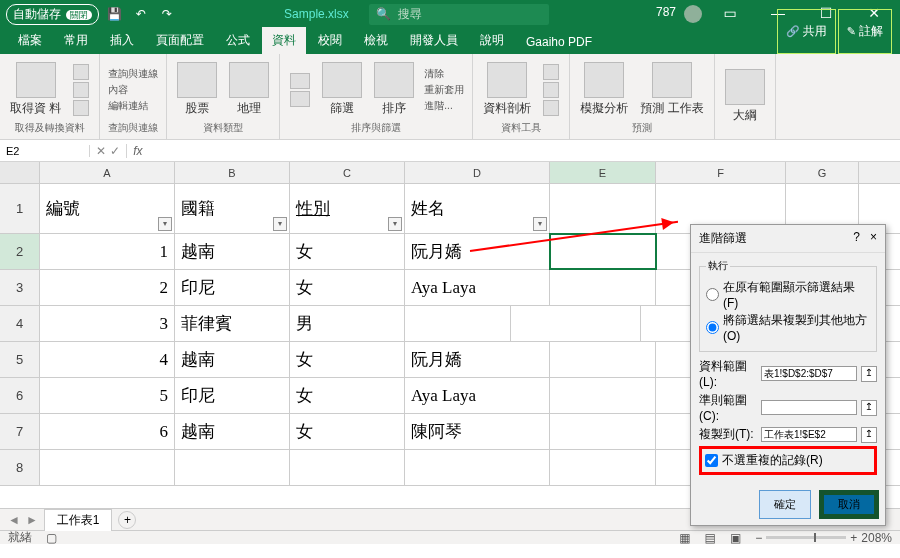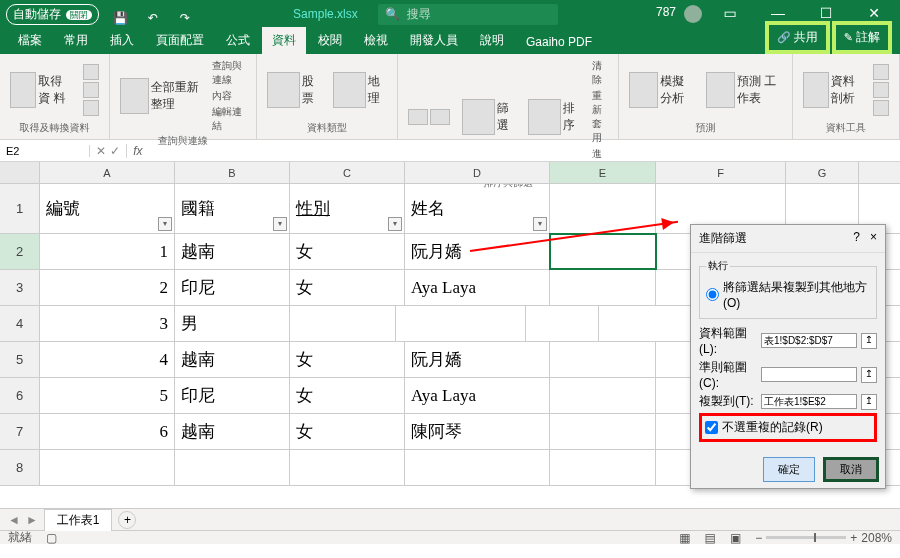--- a/index.html
+++ b/index.html
@@ -1,37 +1,37 @@
 <!DOCTYPE html>
 <html><head>
 <meta charset="utf-8">
 <style>
 *{margin:0;padding:0;box-sizing:border-box;font-family:"Microsoft JhengHei",Arial,sans-serif;font-size:12px}
 body{width:900px;height:558px;background:#fff;overflow:hidden;position:relative}
 .titlebar{height:28px;background:#0f7b43;display:flex;align-items:center;color:#fff;padding:0 6px}
-.titlebar .left{display:flex;align-items:flex-end;gap:12px}
+.titlebar .left{display:flex;align-items:center;gap:6px}
 .titlebar .autosave{border:1px solid #fff;border-radius:10px;padding:1px 6px;font-size:10px}
 .titlebar .off{background:#fff;color:#0f7b43;border-radius:8px;padding:0 4px;font-size:9px;margin-left:2px}
 .titlebar .icon{width:20px;text-align:center}
 .titlebar .center{flex:1;display:flex;justify-content:center;align-items:center;gap:20px}
 .titlebar .fname{color:#5eead4}
 .titlebar .search{background:#1d8a52;border-radius:2px;padding:2px 8px;width:180px;display:flex;align-items:center;gap:6px;color:#c0ddc9}
 .titlebar .right{display:flex;gap:8px}
 .titlebar .usericon{width:18px;height:18px;border-radius:50%;background:#8fb09a}
 .titlebar .wbtn{width:40px;text-align:center;font-size:14px}
 .ribbon-tabs{height:26px;background:#0f7b43;display:flex;align-items:flex-end;color:#fff;padding:0 8px;gap:2px}
 .ribbon-tabs .tab{padding:5px 10px;cursor:pointer}
 .ribbon-tabs .tab.active{background:#f3f2f1;color:#0f7b43}
 .ribbon-tabs .spacer{flex:1}
-.ribbon-tabs .share{padding:4px 8px;border:4px solid #bef264;font-size:11px}
+.ribbon-tabs .share{padding:13px 8px;border:1px solid #bef264;font-size:11px}
 .ribbon{height:86px;background:#f3f2f1;border-bottom:1px solid #d4d4d4;display:flex}
 .group{border-right:1px solid #d4d4d4;padding:4px 8px;display:flex;flex-direction:column;justify-content:space-between;align-items:center}
 .group .body{display:flex;gap:8px;align-items:center;flex:1}
 .group .label{font-size:10px;color:#666;text-align:center}
-.gbtn{display:flex;flex-direction:row;align-items:center;gap:2px;padding:2px;font-size:10px;color:#333}
+.gbtn{display:flex;flex-direction:column;align-items:center;gap:2px;padding:2px;font-size:10px;color:#333}
 .gicon{width:28px;height:28px;background:#e0e0e0;border:1px solid #bbb}
 .gicon.big{width:40px;height:36px}
 .smitem{font-size:10px;color:#555;padding:1px 0}
 .formulabar{height:22px;border-bottom:1px solid #d4d4d4;display:flex;align-items:center}
 .namebox{width:90px;border-right:1px solid #d4d4d4;padding:0 6px;font-size:11px}
 .fbbtns{display:flex;gap:4px;padding:0 6px;color:#888}
 .fxlabel{font-style:italic;color:#666;padding:0 6px;border-left:1px solid #d4d4d4}
 .grid{position:relative;height:346px;overflow:hidden}
 .colheads{display:flex;height:22px;background:#f0f0f0;border-bottom:1px solid #ccc;position:absolute;top:0;left:0;right:0}
 .corner{width:40px;border-right:1px solid #ccc;background:#e8e8e8}
@@ -53,21 +53,21 @@
 .dialog .body{padding:6px 8px}
 .dialog fieldset{border:1px solid #ccc;padding:4px 6px 6px;margin-bottom:6px}
 .dialog legend{font-size:10px;padding:0 2px}
 .dialog .rrow{display:flex;align-items:center;gap:4px;margin:2px 0}
 .dialog .frow{display:flex;align-items:center;gap:4px;margin:3px 0}
 .dialog .frow label{width:58px}
 .dialog .frow input[type=text]{flex:1;border:1px solid #999;padding:1px 2px;font-size:10px;width:80px}
 .dialog .pick{width:16px;height:16px;border:1px solid #999;background:#fff;text-align:center;font-size:10px}
 .dialog .chk{display:flex;align-items:center;gap:4px;padding:3px;border:3px solid red;margin:3px 0}
 .dialog .btns{display:flex;justify-content:flex-end;gap:8px;padding:6px}
-.dialog button{padding:2px 14px;border:3px solid #14532d;background:#a3a3a3;font-size:11px}
+.dialog button{padding:2px 14px;border:5px solid #14532d;background:#0369a1;font-size:11px}
 .dialog button.pri{background:#d8e8f8;border:1px solid #5b9bd5}
 .sheettabs{height:22px;background:#f3f2f1;border-top:1px solid #ccc;display:flex;align-items:center;padding:0 8px;gap:6px;font-size:11px}
 .sheettabs .nav{color:#888}
 .sheettabs .stab{background:#fff;border:1px solid #ccc;border-bottom:none;padding:2px 12px}
 .sheettabs .add{width:18px;height:18px;border:1px solid #ccc;border-radius:50%;text-align:center;line-height:16px}
 .status{height:14px;background:#f3f2f1;border-top:1px solid #ccc;display:flex;align-items:center;padding:0 8px;gap:14px;font-size:10px;color:#555}
 .status .spacer{flex:1}
 .status .zoom{display:flex;align-items:center;gap:4px}
 .status .slider{width:80px;height:3px;background:#ccc;position:relative}
 .status .slider:before{content:"";position:absolute;left:60%;top:-3px;width:2px;height:9px;background:#666}
@@ -124,24 +124,20 @@
     <div>
           <div class="gicon" style="width:16px;height:16px;margin:2px"></div>
           <div class="gicon" style="width:16px;height:16px;margin:2px"></div>
           <div class="gicon" style="width:16px;height:16px;margin:2px"></div>
         </div>
   </div>
       <div class="label">取得及轉換資料</div>
     </div>
   <div class="group">
       <div class="body">
-    <div class="gbtn">
-          <div class="gicon big"></div>
-          <span>全部重新整理</span>
-        </div>
     <div>
           <div class="smitem">查詢與連線</div>
           <div class="smitem">內容</div>
           <div class="smitem">編輯連結</div>
         </div>
   </div>
       <div class="label">查詢與連線</div>
     </div>
   <div class="group">
       <div class="body">
@@ -175,43 +171,52 @@
           <div class="smitem">重新套用</div>
           <div class="smitem">進階...</div>
         </div>
   </div>
       <div class="label">排序與篩選</div>
     </div>
   <div class="group">
       <div class="body">
     <div class="gbtn">
           <div class="gicon big"></div>
+          <span>資料剖析</span>
+        </div>
+    <div>
+          <div class="gicon" style="width:16px;height:16px;margin:2px"></div>
+          <div class="gicon" style="width:16px;height:16px;margin:2px"></div>
+          <div class="gicon" style="width:16px;height:16px;margin:2px"></div>
+        </div>
+  </div>
+      <div class="label">資料工具</div>
+    </div>
+  <div class="group">
+      <div class="body">
+    <div class="gbtn">
+          <div class="gicon big"></div>
           <span>模擬分析</span>
         </div>
     <div class="gbtn">
           <div class="gicon big"></div>
           <span>預測
 工作表</span>
         </div>
   </div>
       <div class="label">預測</div>
     </div>
   <div class="group">
       <div class="body">
     <div class="gbtn">
           <div class="gicon big"></div>
-          <span>資料剖析</span>
-        </div>
-    <div>
-          <div class="gicon" style="width:16px;height:16px;margin:2px"></div>
-          <div class="gicon" style="width:16px;height:16px;margin:2px"></div>
-          <div class="gicon" style="width:16px;height:16px;margin:2px"></div>
-        </div>
-  </div>
-      <div class="label">資料工具</div>
+          <span>大綱</span>
+        </div>
+  </div>
+      <div class="label"></div>
     </div>
 </div>
 
 <div class="formulabar">
   <div class="namebox">E2</div>
   <div class="fbbtns">
       <span>✕</span>
       <span>✓</span>
     </div>
   <div class="fxlabel">fx</div>
@@ -255,20 +260,21 @@
         <div class="cell " style="width: 115px;">印尼</div>
         <div class="cell " style="width: 115px;">女</div>
         <div class="cell " style="width: 145px;">Aya Laya</div>
         <div class="cell " style="width: 106px;"></div>
         <div class="cell " style="width: 130px;"></div>
         <div class="cell " style="width: 73px;"></div>
       </div>
       <div class="row">
         <div class="rh">4</div>
         <div class="cell num" style="width: 135px;">3</div>
+        <div class="cell " style="width: 115px;">菲律賓</div>
         <div class="cell " style="width: 115px;">男</div>
         <div class="cell " style="width: 106px;"></div>
         <div class="cell " style="width: 130px;"></div>
         <div class="cell " style="width: 73px;"></div>
       </div>
       <div class="row">
         <div class="rh">5</div>
         <div class="cell num" style="width: 135px;">4</div>
         <div class="cell " style="width: 115px;">越南</div>
         <div class="cell " style="width: 115px;">女</div>
@@ -313,20 +319,24 @@
 <div class="arrow"></div>
 
 <div class="dialog">
   <div class="dt">
       <span>進階篩選</span>
       <span><span style="margin-right:10px">?</span><span>×</span></span>
     </div>
   <div class="body">
     <fieldset>
         <legend>執行</legend>
+      <div class="rrow">
+          <input type="radio" style="">
+          <label>在原有範圍顯示篩選結果(F)</label>
+        </div>
       <div class="rrow">
           <input type="radio" checked="" style="">
           <label>將篩選結果複製到其他地方(O)</label>
         </div>
     </fieldset>
     <div class="frow">
         <label>資料範圍(L):</label>
         <input type="text" value="表1!$D$2:$D$7" style="">
         <div class="pick">↥</div>
       </div>

